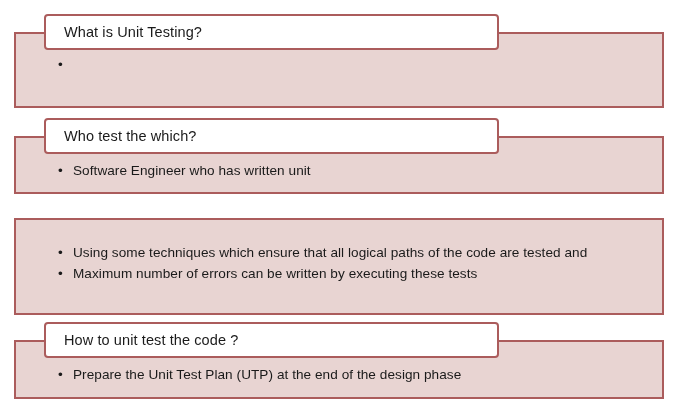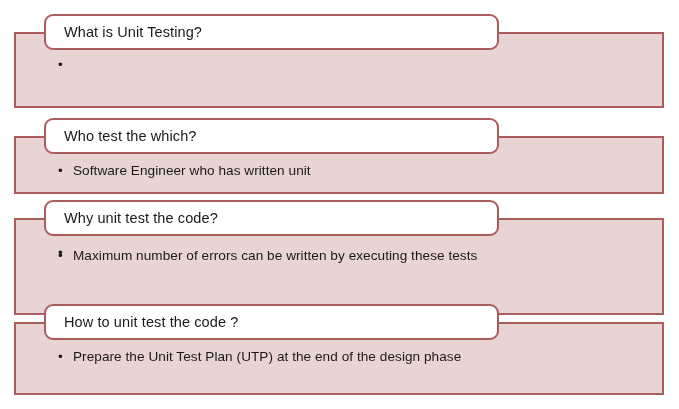--- a/index.html
+++ b/index.html
@@ -43,21 +43,21 @@
 
   
   .tab {
     position: absolute;
     left: 44px;
     width: 455px;
     top: 0;
     height: 36px;
     background: #ffffff;
     border: 2px solid #ab5c5c;
-    border-radius: 9px;
+    border-radius: 4px;
     box-sizing: border-box;
     z-index: 3;
   }
 
   .tab-label {
     position: absolute;
     left: 18px;
     top: 50%;
     transform: translateY(-50%);
     font-size: 14.5px;
@@ -91,21 +91,21 @@
     top: 0;
     font-size: 13.6px;
     line-height: 18px;
     color: #1a1a1a;
   }
 
   
   #block-0 { top: 14px;  height: 94px; }
   #block-1 { top: 118px; height: 76px; }
   #block-2 { top: 200px; height: 115px; }
-  #block-3 { top: 304px; height: 91px; }
+  #block-3 { top: 322px; height: 77px; }
 
   #block-1 .bullets { top: 44px; }
   #block-2 .bullets { top: 44px; }
   #block-3 .bullets { top: 44px; }
 </style>
 </head>
 <body>
 
 <div id="slide">
 
@@ -129,26 +129,24 @@
     <div class="bullets">
       <div class="bullet-row">
         <span class="bullet-dot">•</span>
         <span>Software Engineer who has written unit</span>
       </div>
     </div>
   </div>
 
   <div class="qa-block" id="block-2">
     <div class="banner"></div>
-    <div class="tab">
-      <span class="tab-label">Why unit test the code?</span>
-    </div>
     <div class="bullets">
       <div class="bullet-row">
         <span class="bullet-dot">•</span>
+        <span>Using some techniques which ensure that all logical paths of the code are tested and</span>
       </div>
       <div class="bullet-row">
         <span class="bullet-dot">•</span>
         <span>Maximum number  of errors can be written by executing these tests</span>
       </div>
     </div>
   </div>
 
   <div class="qa-block" id="block-3">
     <div class="banner"></div>

